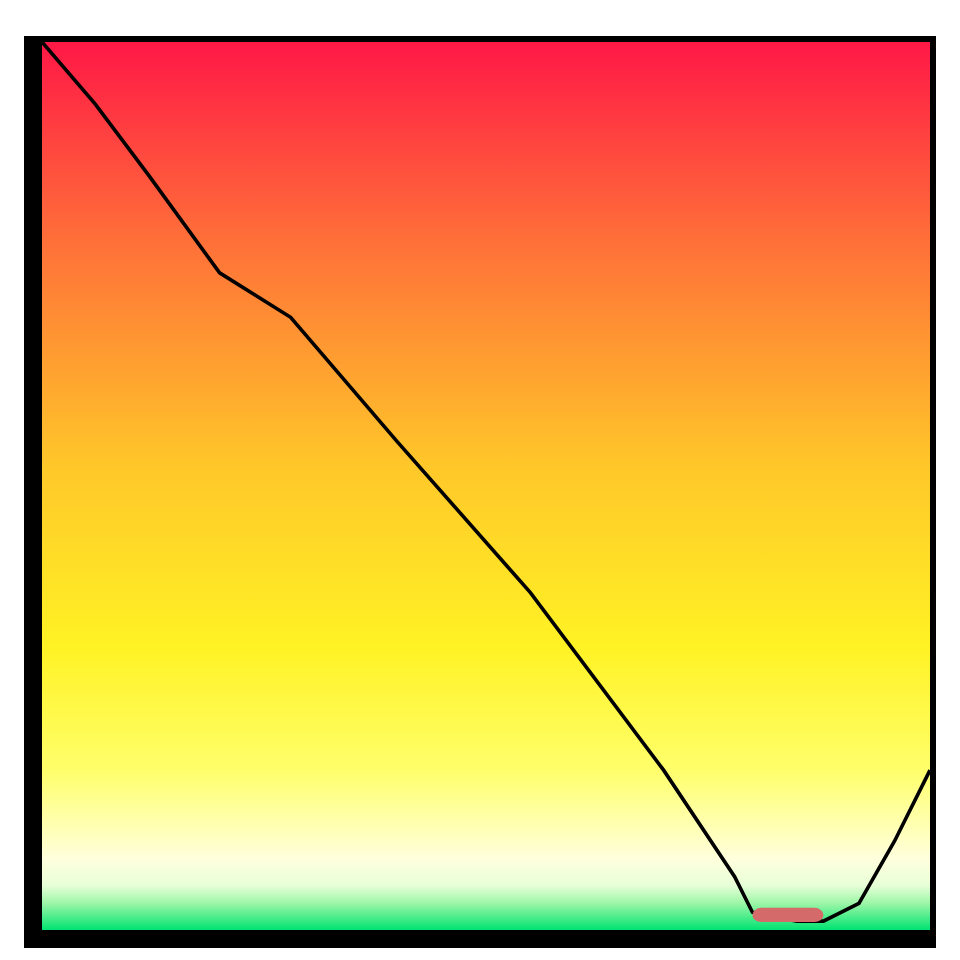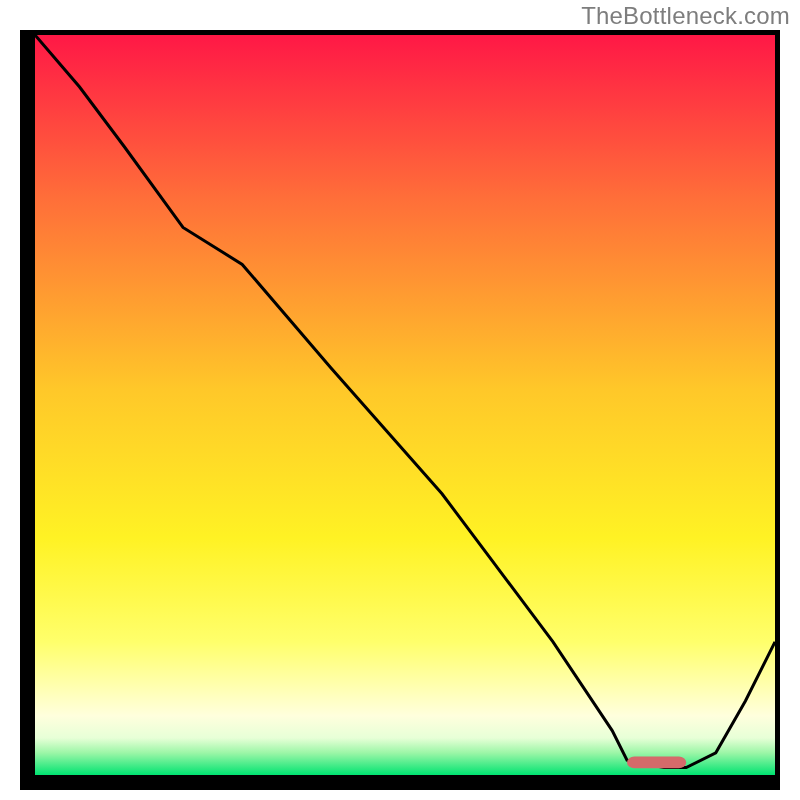--- a/index.html
+++ b/index.html
@@ -47,21 +47,20 @@
     inset: 0;
     width: 100%;
     height: 100%;
   }
 </style>
 </head>
 <body>
 
 <div class="frame">
 
-  <div class="watermark">TheBottleneck.com</div>
 
   <div class="plot-outer">
     <div class="plot-inner">
       <svg id="chart-svg" viewBox="0 0 100 100" preserveAspectRatio="none">
         <defs>
           <linearGradient id="bg-grad" x1="0" y1="0" x2="0" y2="1">
               <stop offset="0%" stop-color="#ff1846"></stop>
               <stop offset="22%" stop-color="#ff6e39"></stop>
               <stop offset="48%" stop-color="#ffc829"></stop>
               <stop offset="68%" stop-color="#fff224"></stop>

